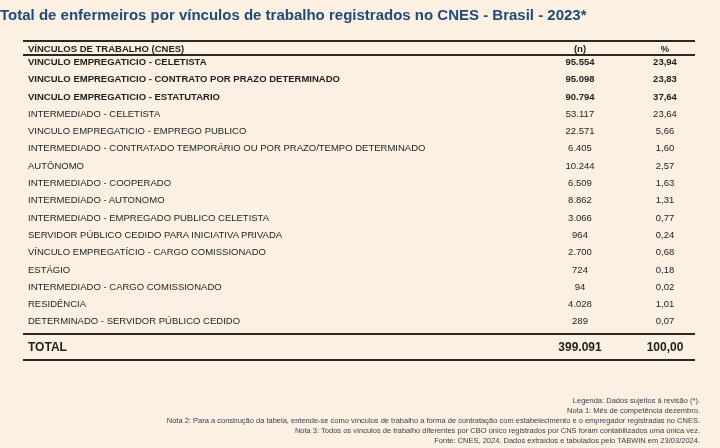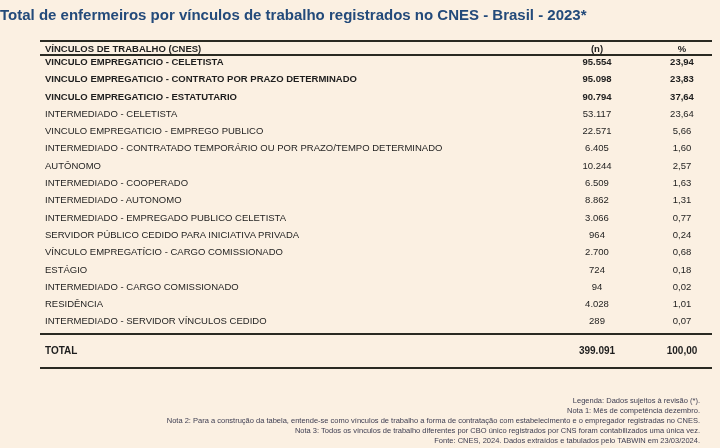--- a/index.html
+++ b/index.html
@@ -9,41 +9,41 @@
     font-family:"Liberation Sans","DejaVu Sans",sans-serif;
     color:#1E1E1E;
     -webkit-font-smoothing:antialiased;
   }
   .page-title{
     margin:0;padding-top:6px;
     font-size:15px;font-weight:bold;
     color:#234A7A;
   }
   .data-table{
-    position:absolute;left:40px;top:40px;width:672px;
+    position:absolute;left:23px;top:40px;width:672px;
   }
   .thead{
     display:flex;align-items:center;
     height:16px;box-sizing:border-box;
     border-top:2px solid #2A2A22;
     border-bottom:2px solid #2A2A22;
     font-weight:bold;font-size:9.5px;
   }
   .trow{
     display:flex;
     height:17.3px;
     font-size:9.5px;
   }
   .trow.bold{font-weight:bold}
   .total-row{
     display:flex;align-items:center;
-    height:36px;box-sizing:border-box;
+    height:28px;box-sizing:border-box;
     border-top:2px solid #2A2A22;
     border-bottom:2px solid #2A2A22;
-    font-weight:bold;font-size:10px;
+    font-weight:bold;font-size:12px;
   }
   .c-label{flex:1;padding-left:5px;white-space:nowrap;overflow:hidden}
   .c-n{width:60px;text-align:center;margin-right:25px;white-space:nowrap}
   .c-pct{width:60px;text-align:center;white-space:nowrap}
   .notes{
     position:absolute;left:30px;top:396px;right:20px;
     font-size:7.5px;line-height:10px;
     color:#3C3C50;
     text-align:right;
   }
@@ -131,21 +131,21 @@
     <span class="c-label">INTERMEDIADO - CARGO COMISSIONADO</span>
     <span class="c-n">94</span>
     <span class="c-pct">0,02</span>
   </div>
   <div class="trow">
     <span class="c-label">RESIDÊNCIA</span>
     <span class="c-n">4.028</span>
     <span class="c-pct">1,01</span>
   </div>
   <div class="trow">
-    <span class="c-label">INTERMEDIADO - SERVIDOR VÍNCULOS CEDIDO</span>
+    <span class="c-label">DETERMINADO - SERVIDOR PÚBLICO CEDIDO</span>
     <span class="c-n">289</span>
     <span class="c-pct">0,07</span>
   </div>
 
   <div class="total-row">
     <span class="c-label">TOTAL</span>
     <span class="c-n">399.091</span>
     <span class="c-pct">100,00</span>
   </div>
 

